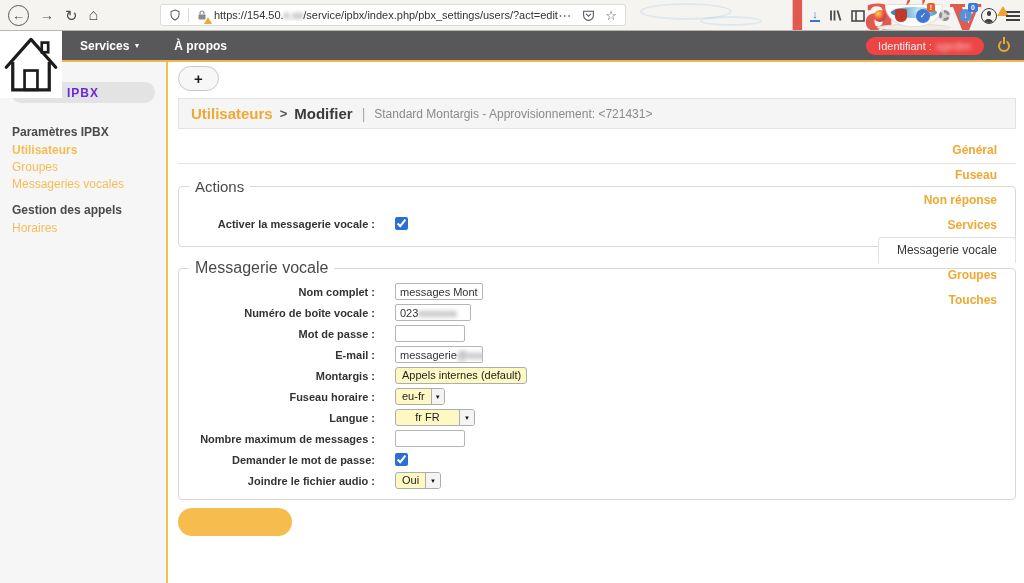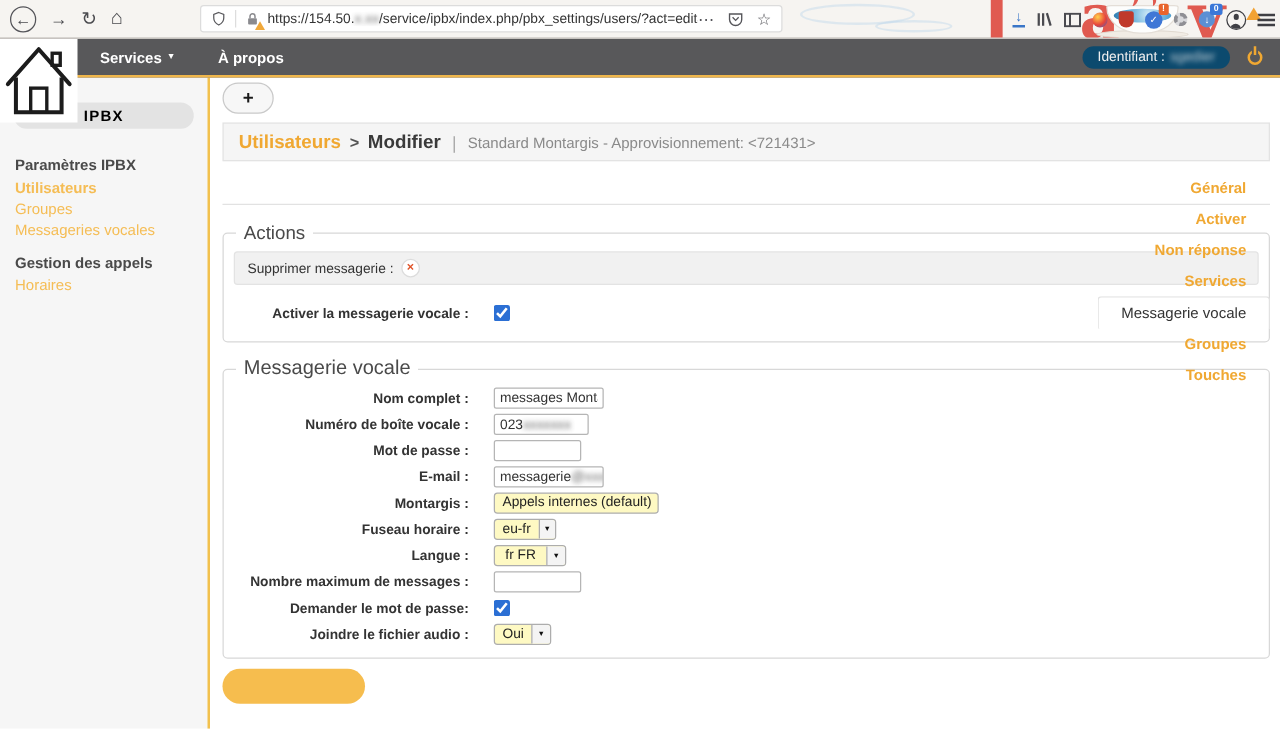--- a/index.html
+++ b/index.html
@@ -68,35 +68,35 @@
   .burger-warn { position:absolute; top:-7px; left:-9px; width:0; height:0;
     border-left:6px solid transparent; border-right:6px solid transparent; border-bottom:10px solid #f2a233; }
 
   
   .appbar { position:relative; height:31px; background:#58585a; border-bottom:2px solid #efb64b;
     display:flex; align-items:center; color:#fff; font-size:12px; z-index:4; }
   .appbar .nav-link { font-weight:bold; cursor:pointer; }
   .svc { margin-left:80px; display:flex; align-items:center; gap:4px; }
   .caret { font-size:7px; }
   .about { margin-left:34px; }
-  .id-pill { margin-left:auto; background:#0c4a6e; color:#efefef; border-radius:10px; padding:3px 12px; font-size:11px;
+  .id-pill { margin-left:auto; background:#ef4444; color:#efefef; border-radius:10px; padding:3px 12px; font-size:11px;
     display:flex; align-items:center; gap:4px; }
   .power { position:relative; width:12px; height:12px; border:2px solid #f0a832; border-radius:50%; margin:0 14px 0 14px; }
   .power::after { content:''; position:absolute; top:-5px; left:3px; width:2px; height:7px; background:#f0a832;
     box-shadow:0 0 0 1.5px #58585a; }
 
   
   .logo-box { position:absolute; left:0; top:31px; width:62px; height:67px; background:#fff; z-index:6;
     display:flex; align-items:flex-start; justify-content:center; padding-top:3px; }
 
   
   .layout { display:flex; height:521px; }
   .sidebar { width:168px; background:#f6f6f6; border-right:2px solid #f2c14e; padding-top:20px; font-size:12px; flex-shrink:0; }
   .brand-pill { margin:0 auto 12px auto; width:144px; height:21px; background:#e3e3e3; border-radius:11px;
-    color:#000000; font-weight:bold; letter-spacing:1px; display:flex; align-items:center; justify-content:center; }
+    color:#6d28d9; font-weight:bold; letter-spacing:1px; display:flex; align-items:center; justify-content:center; }
   .side-heading { font-weight:bold; color:#4a4a4a; padding:10px 0 3px 12px; }
   .side-link { color:#f5bd55; padding:1px 0 2px 12px; cursor:pointer; }
   .side-link.active { font-weight:bold; }
 
   .main { flex:1; background:#fff; padding:0 8px 0 10px; position:relative; }
   .add-btn { margin-top:4px; width:41px; height:25px; border-radius:13px; background:#f7f7f7; border:1px solid #c9c9c9;
     font-size:15px; font-weight:bold; color:#1a1a1a; display:flex; align-items:center; justify-content:center; cursor:pointer; }
 
   .breadcrumb { margin-top:7px; height:31px; background:#f5f5f5; border:1px solid #e3e3e3;
     display:flex; align-items:center; padding:0 12px; }
@@ -260,36 +260,30 @@
     <div class="breadcrumb">
       <span class="bc-section">Utilisateurs</span>
       <span class="bc-sep">&gt;</span>
       <span class="bc-page">Modifier</span>
       <span class="bc-pipe">|</span>
       <span class="bc-sub">Standard Montargis - Approvisionnement: &lt;721431&gt;</span>
     </div>
 
     <div class="tabs">
       <span class="tab">Général</span>
-      <span class="tab">Activer</span>
+      <span class="tab">Fuseau</span>
       <span class="tab">Non réponse</span>
       <span class="tab">Services</span>
       <span class="tab active">Messagerie vocale</span>
       <span class="tab">Groupes</span>
       <span class="tab">Touches</span>
     </div>
 
     <fieldset>
       <legend>Actions</legend>
-      <div class="action-bar">
-        <span>Supprimer messagerie :</span>
-        <span class="xcircle">
-          <span>×</span>
-        </span>
-      </div>
       <div class="activate-row">
         <label class="flabel">Activer la messagerie vocale :</label>
         <input type="checkbox" class="cb" checked="" style="">
       </div>
     </fieldset>
 
     <fieldset style="margin-top:12px; padding-bottom:6px;">
       <legend class="big">Messagerie vocale</legend>
 
       <div class="vrow">
@@ -329,21 +323,21 @@
       <div class="vrow">
         <label class="flabel">Fuseau horaire :</label>
         <span class="sel" style="width:50px;">
           <span class="sel-text">eu-fr</span>
           <span class="sel-arrow">▼</span>
         </span>
       </div>
 
       <div class="vrow">
         <label class="flabel">Langue :</label>
-        <span class="sel" style="width:58px;">
+        <span class="sel" style="width:80px;">
           <span class="sel-text">fr FR</span>
           <span class="sel-arrow">▼</span>
         </span>
       </div>
 
       <div class="vrow">
         <label class="flabel">Nombre maximum de messages :</label>
         <input class="tin" style="width: 70px;" value="">
       </div>
 

